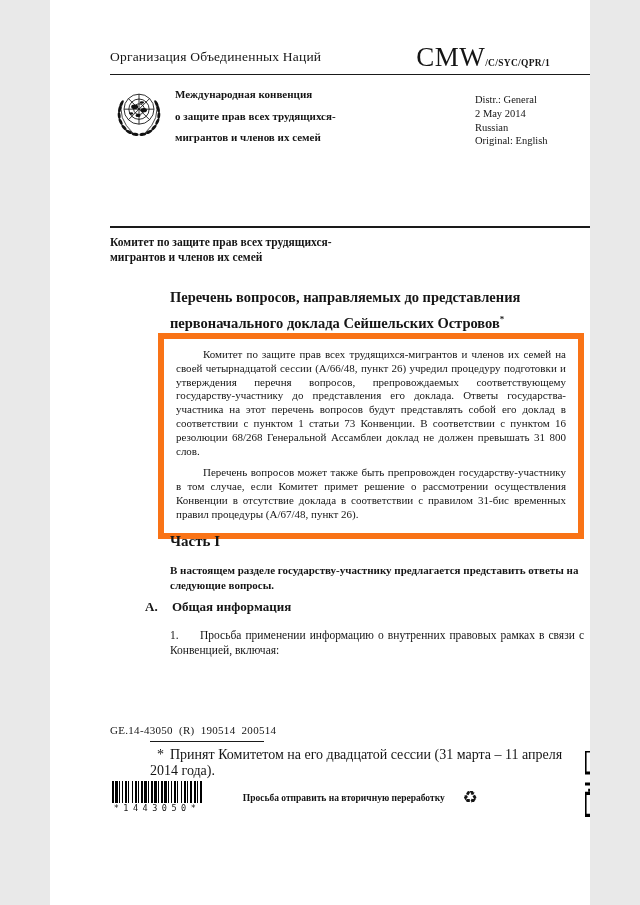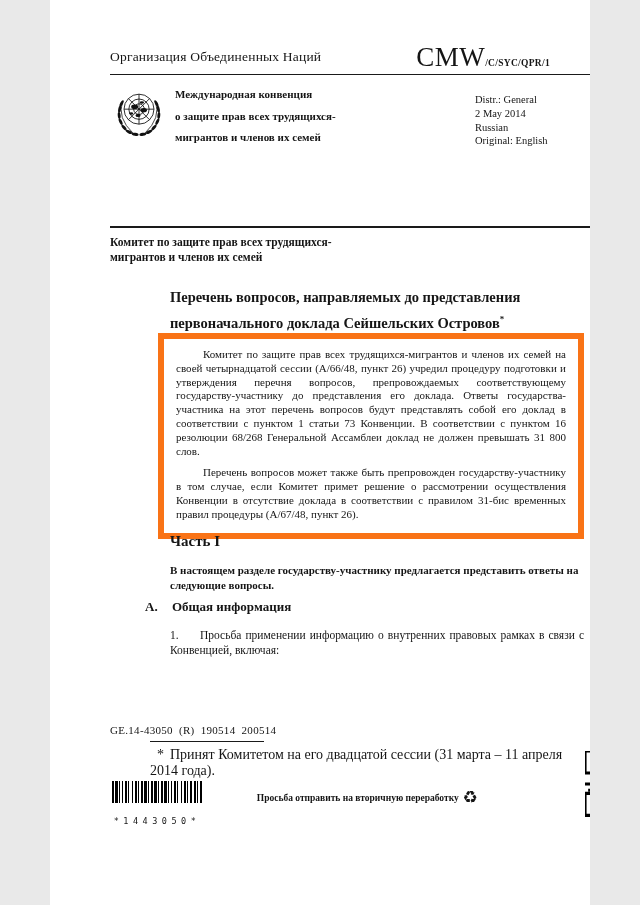--- a/index.html
+++ b/index.html
@@ -56,23 +56,23 @@
 
   .barcode { left:62px; top:781px; width:90px; text-align:center; }
   .barcode .stripes {
     width:90px; height:22px;
     background:repeating-linear-gradient(90deg,
       #000 0px,#000 1.6px,#fff 1.6px,#fff 3.1px,
       #000 3.1px,#000 5.6px,#fff 5.6px,#fff 6.6px,
       #000 6.6px,#000 7.6px,#fff 7.6px,#fff 9.8px);
   }
   .barcode .digits { font-family:"DejaVu Sans Mono","Liberation Mono",monospace;
-    font-size:8.5px; letter-spacing:4.5px; margin-top:13px; white-space:nowrap; }
+    font-size:8.5px; letter-spacing:4.5px; margin-top:0; white-space:nowrap; }
 
-  .recycle { top:789px; right:112px; display:flex; align-items:center; gap:4px;
+  .recycle { top:789px; right:112px; display:flex; align-items:center; gap:18px;
     font-size:9.5px; font-weight:bold; }
   .recycle .glyph { font-family:"DejaVu Sans",sans-serif; font-size:17px; font-weight:normal; line-height:1; }
 
   .qr { left:535px; top:751px; width:66px; height:66px; }
 </style>
 </head>
 <body>
 
 <div class="page">
 

